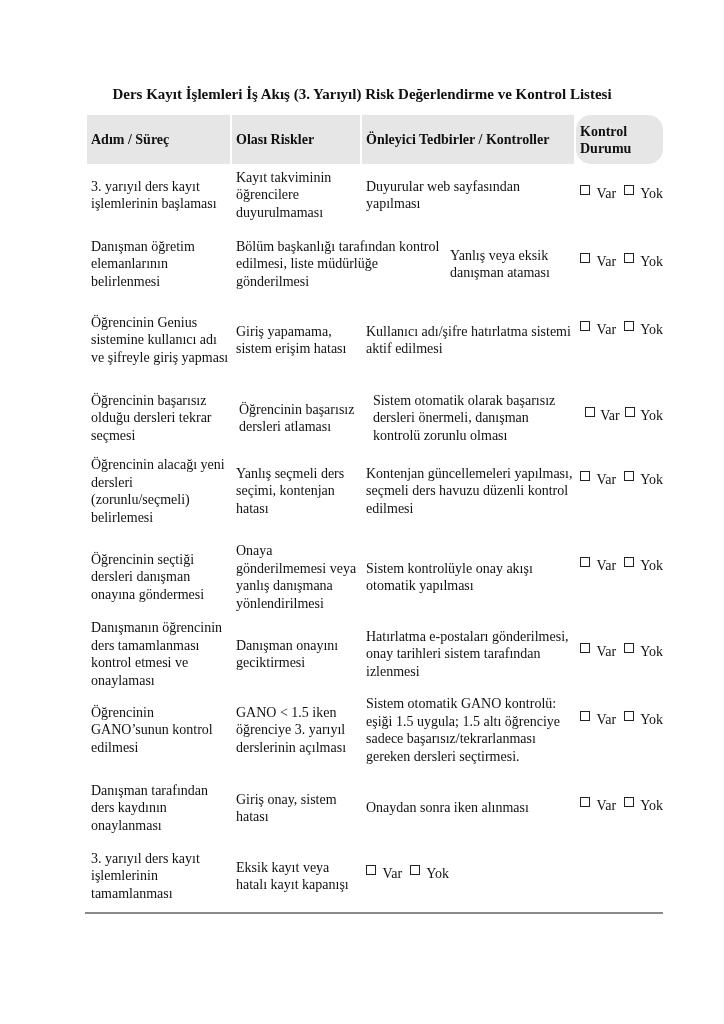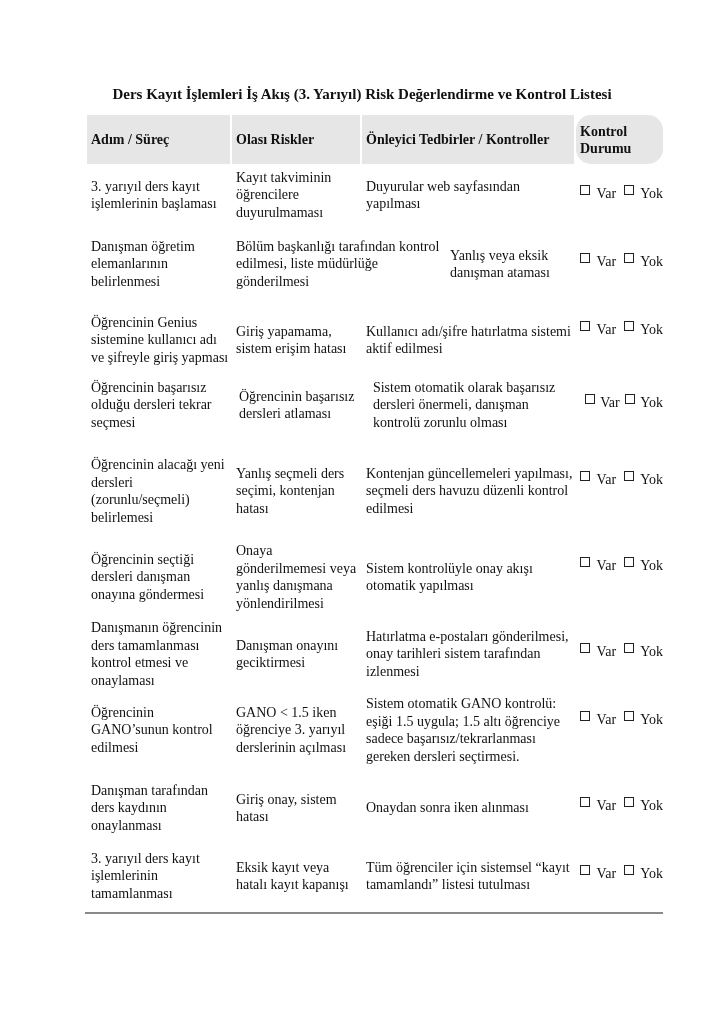--- a/index.html
+++ b/index.html
@@ -63,21 +63,21 @@
         <div class="cell c1">Öğrencinin Genius sistemine kullanıcı adı ve şifreyle giriş yapması</div>
         <div class="cell c2">Giriş yapamama, sistem erişim hatası</div>
         <div class="cell c3">Kullanıcı adı/şifre hatırlatma sistemi aktif edilmesi</div>
         <div class="cell c4 chk">
           <span class="box"></span>
           <span class="lbl">Var</span>
           <span class="box"></span>
           <span>Yok</span>
         </div>
       </div>
-      <div class="row" style="top: 259px; height: 62px; gap: 12px;">
+      <div class="row" style="top: 272px; height: 62px; gap: 12px;">
         <div class="cell c1">Öğrencinin başarısız olduğu dersleri tekrar seçmesi</div>
         <div class="cell c2">Öğrencinin başarısız dersleri atlaması</div>
         <div class="cell c3">Sistem otomatik olarak başarısız dersleri önermeli, danışman kontrolü zorunlu olması</div>
         <div class="cell c4 chk">
           <span class="box"></span>
           <span class="lbl">Var</span>
           <span class="box"></span>
           <span>Yok</span>
         </div>
       </div>
@@ -132,21 +132,20 @@
         <div class="cell c4 chk">
           <span class="box"></span>
           <span class="lbl">Var</span>
           <span class="box"></span>
           <span>Yok</span>
         </div>
       </div>
       <div class="row" style="top: 730px; height: 62px;">
         <div class="cell c1">3. yarıyıl ders kayıt işlemlerinin tamamlanması</div>
         <div class="cell c2">Eksik kayıt veya hatalı kayıt kapanışı</div>
-        <div class="cell c3">Tüm öğrenciler için sistemsel “kayıt tamamlandı” listesi tutulması</div>
         <div class="cell c4 chk">
           <span class="box"></span>
           <span class="lbl">Var</span>
           <span class="box"></span>
           <span>Yok</span>
         </div>
       </div>
     </div>
 </div>
 

